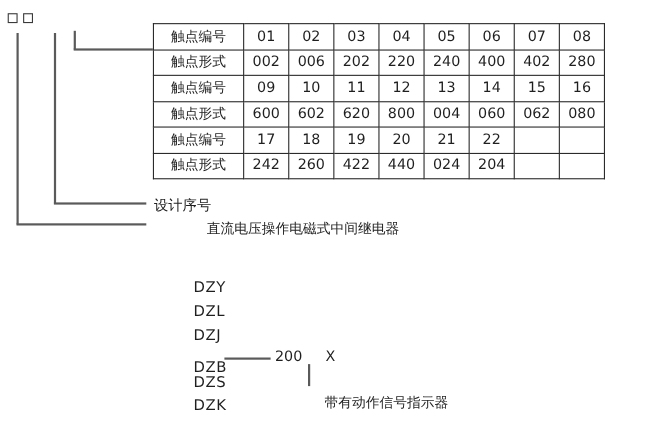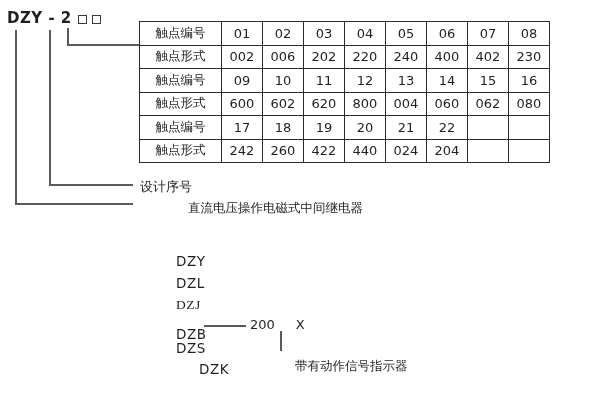--- a/index.html
+++ b/index.html
@@ -47,36 +47,35 @@
   #line-contact-v { left: 67px;  top: 28px;  height: 17px; }
   #line-contact-h { left: 67px;  top: 44px;  width: 72px; }
 
   
   .ann { position: absolute; white-space: nowrap; text-align: center; }
   #design-serial-label { left: 140px; top: 178px; font-size: 13px; }
   #relay-type-label    { left: 140px; top: 200px; font-size: 12.5px; margin-left: 48px; }
 
   
   .mli { position: absolute; left: 176px; font-size: 13.5px; letter-spacing: 0.5px; white-space: nowrap; }
-  #mli-0 { top: 253px; } #mli-1 { top: 275px; } #mli-2 { top: 297px; font-family: Liberation Serif, serif; }
-  #mli-3 { top: 326px; } #mli-4 { top: 340px; } #mli-5 { top: 361px; margin-left: 23px; }
+  #mli-0 { top: 253px; } #mli-1 { top: 275px; } #mli-2 { top: 297px; }
+  #mli-3 { top: 326px; } #mli-4 { top: 340px; } #mli-5 { top: 361px; }
 
   #dzb-dash-line   { left: 204px; top: 325px; width: 42px; }
   .dzb-rating-group {
     position: absolute; left: 250px; top: 317px;
     display: flex; gap: 21px; font-size: 13px; white-space: pre;
   }
   #variant-vline   { left: 280px; top: 331px; height: 20px; }
   #variant-note    { left: 266px; top: 358px; font-size: 12.5px; margin-left: 29px; }
 </style>
 </head>
 <body>
 
 <div class="model-header">
-  <span>DZY - 2</span>
   <span class="box-group">
     <span class="ph-box"></span>
     <span class="ph-box"></span>
   </span>
 </div>
 
 <table class="contact-table">
   <tbody>
       <tr>
     <td class="lbl">触点编号</td>
@@ -91,21 +90,21 @@
   </tr>
   <tr>
     <td class="lbl">触点形式</td>
     <td class="val">002</td>
     <td class="val">006</td>
     <td class="val">202</td>
     <td class="val">220</td>
     <td class="val">240</td>
     <td class="val">400</td>
     <td class="val">402</td>
-    <td class="val">230</td>
+    <td class="val">280</td>
   </tr>
   <tr>
     <td class="lbl">触点编号</td>
     <td class="val">09</td>
     <td class="val">10</td>
     <td class="val">11</td>
     <td class="val">12</td>
     <td class="val">13</td>
     <td class="val">14</td>
     <td class="val">15</td>

